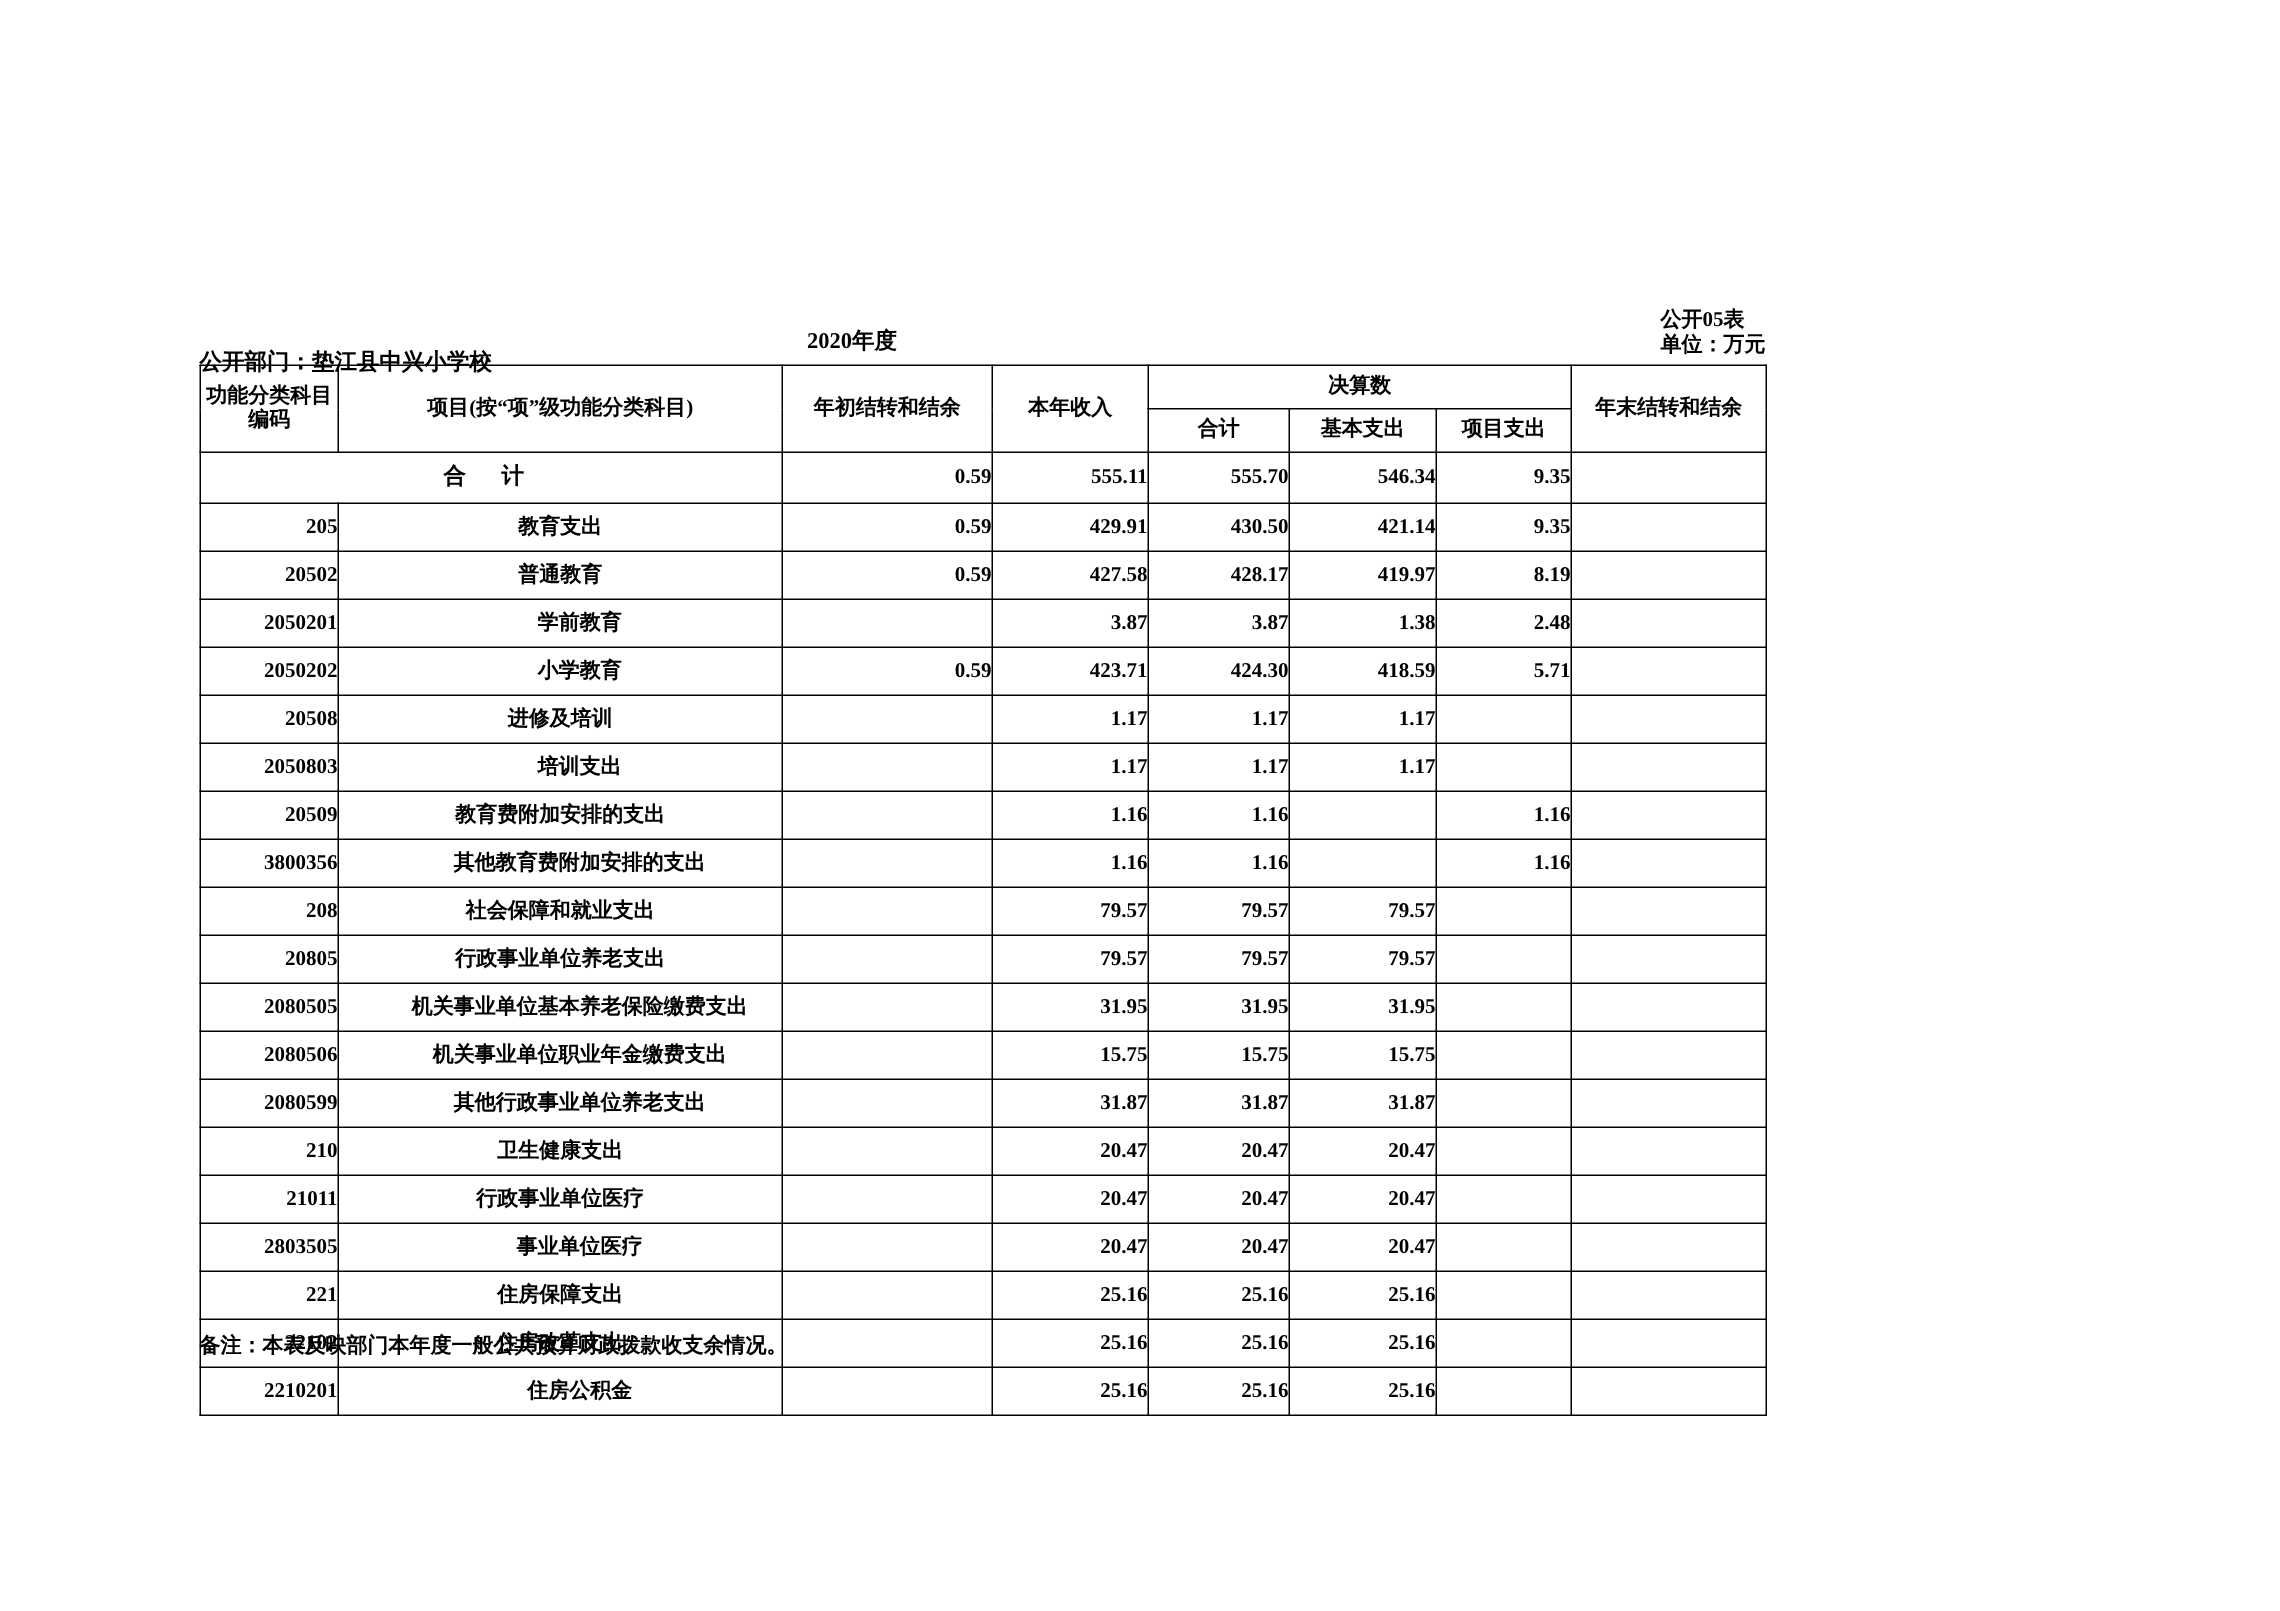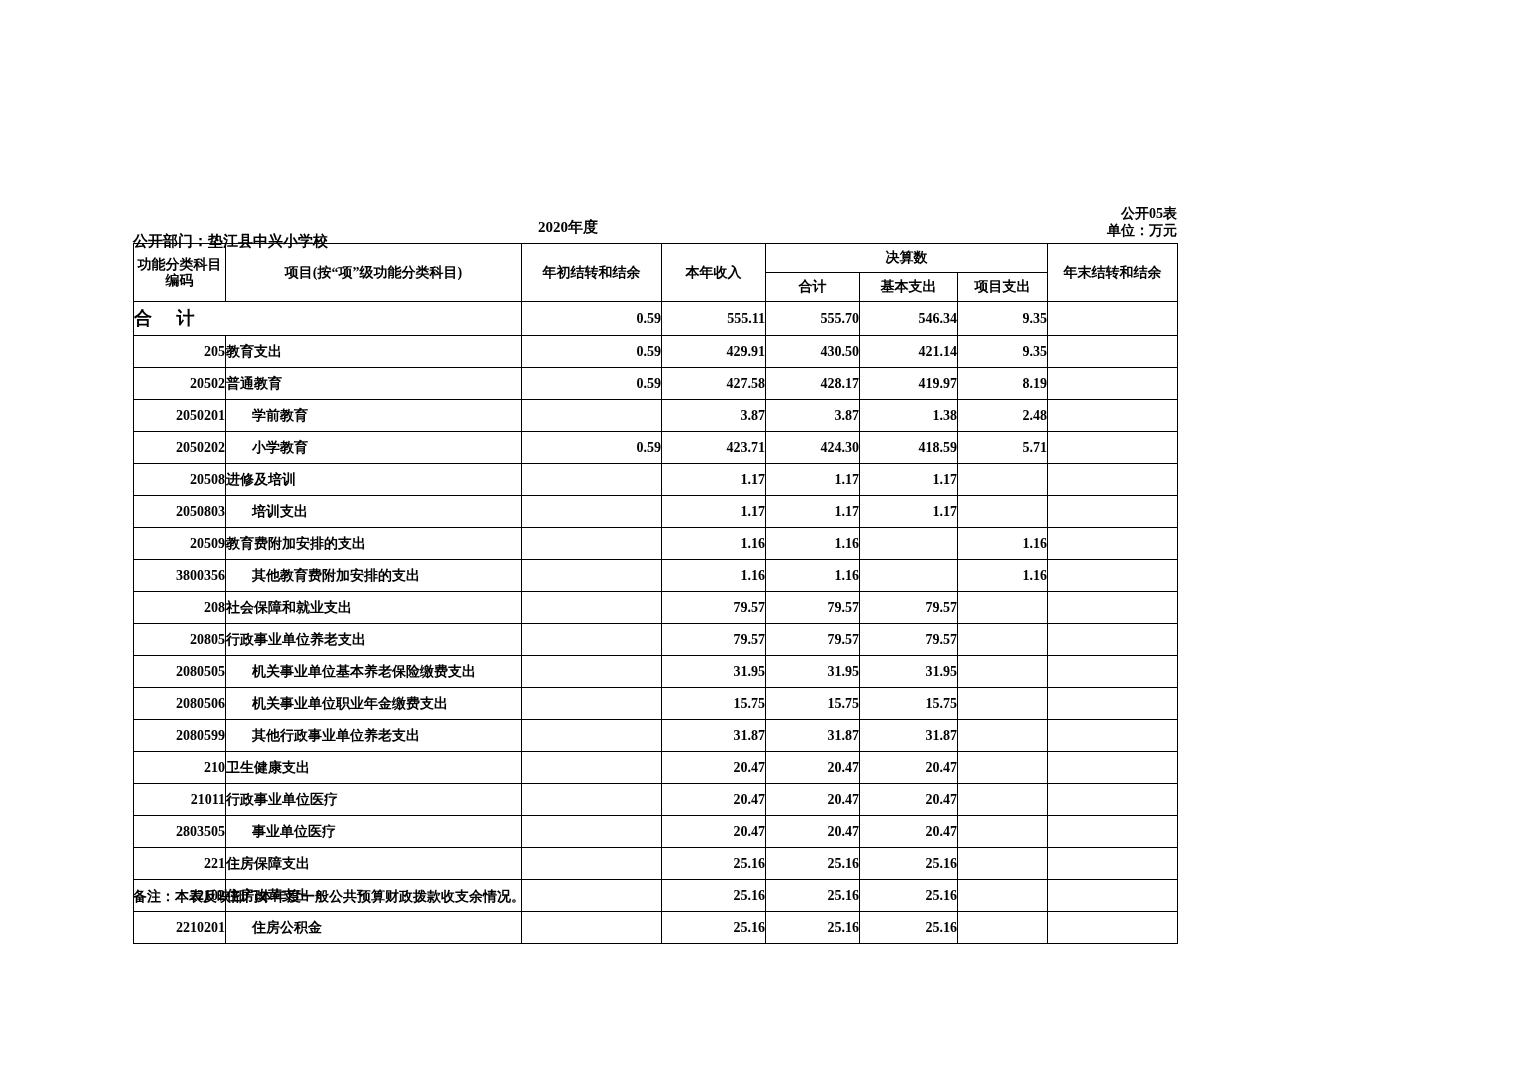--- a/index.html
+++ b/index.html
@@ -30,21 +30,21 @@
     text-align: center;
     font-size: 27px;
     font-weight: bold;
     letter-spacing: 2px;
     font-family: "Liberation Serif", "DejaVu Serif", serif;
   }
   .corner-note {
     position: absolute;
     right: 343px;
     top: 205px;
-    text-align: right;
+    text-align: left;
     font-size: 14px;
     line-height: 17px;
     font-weight: bold;
   }
   .meta-row {
     position: absolute;
     left: 133px;
     top: 218px;
     width: 1050px;
     font-size: 15px;
@@ -90,36 +90,37 @@
     padding-left: 6px;
     height: 31px;
     vertical-align: middle;
     text-align: right;
     font-size: 14px;
   }
   td.name {
     padding-left: 8px;
     height: 31px;
     vertical-align: middle;
-    text-align: left;
+    text-align: center;
     font-size: 14px;
   }
   td.name.ind1 { padding-left: 26px; }
   td.num {
     text-align: right;
     padding-right: 9px;
     vertical-align: middle;
     height: 31px;
     font-size: 14px;
   }
   tr.total td.total-label {
+    text-align: center;
     letter-spacing: 10px;
     height: 33px;
     vertical-align: middle;
-    font-size: 18px;
+    font-size: 15px;
   }
   .footnote {
     position: absolute;
     left: 133px;
     top: 888px;
     font-size: 14px;
     font-weight: bold;
   }
   col.c0 { width: 92px; }
   col.c1 { width: 296px; }

